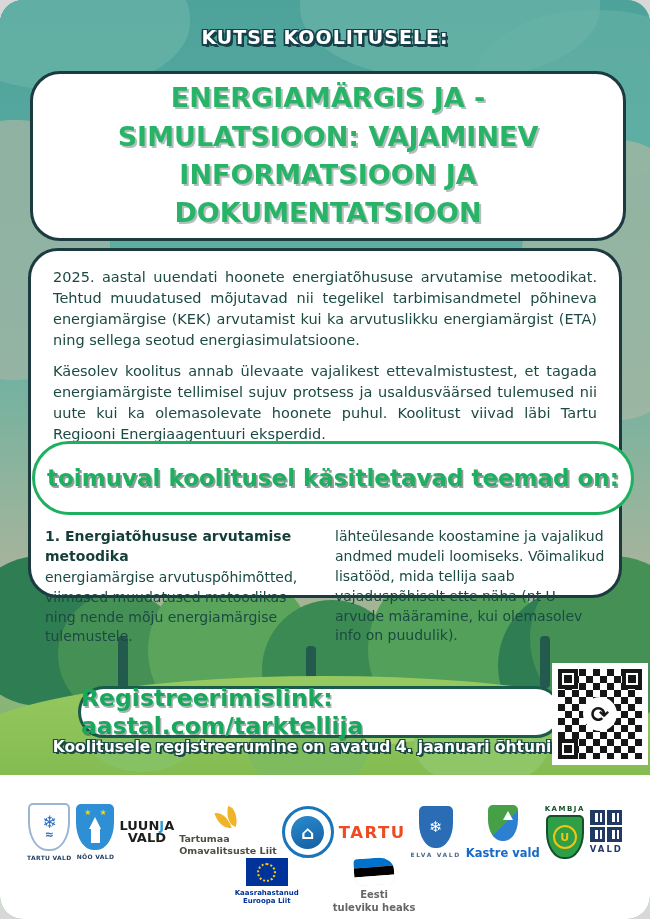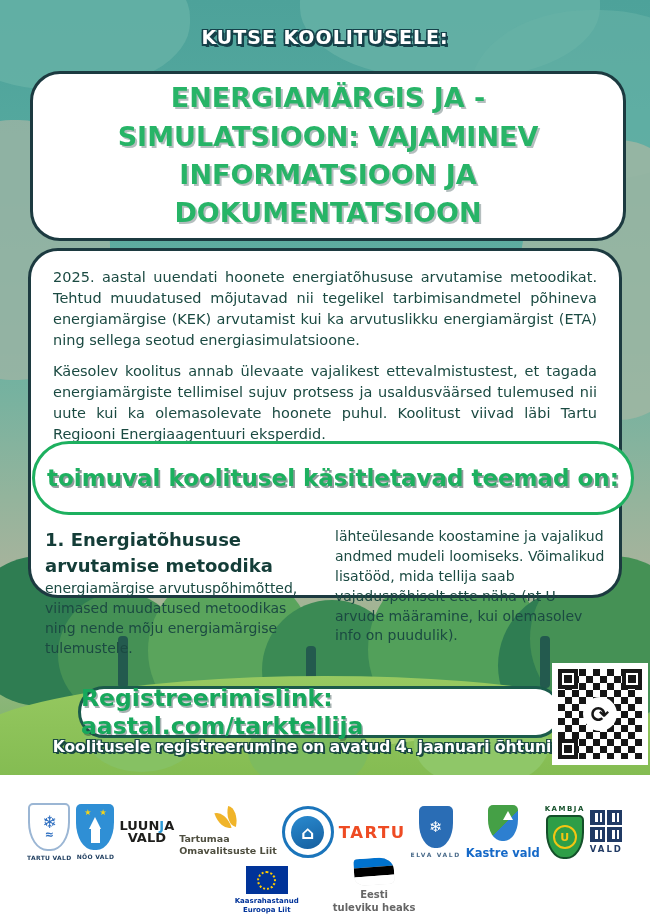--- a/index.html
+++ b/index.html
@@ -1,16 +1,16 @@
 <!DOCTYPE html>
 <html><head>
 <meta charset="utf-8">
 <style>
   html,body{margin:0;padding:0;background:#d8d8d8;font-family:"DejaVu Sans",sans-serif;}
-  #poster{position:relative;width:650px;height:919px;margin:0 auto;overflow:hidden;background:#58aba0;}
+  #poster{position:relative;width:650px;height:919px;margin:0 auto;overflow:hidden;background:#58aba0;border-radius:23px;}
 
   
   .bg{position:absolute;inset:0;z-index:0;
       background:linear-gradient(180deg,#4da29a 0%,#58aba0 22%,#6bb1a1 38%,#93b49c 54%,#a9b39c 63%,#9ab68a 70%,#86b573 78%,#8cc05d 84%);}
   .blob{position:absolute;border-radius:50%;}
   .cloud{background:#68b3a7;opacity:.75;border-radius:48%;}
   .c1{left:-60px;top:-50px;width:250px;height:140px;}
   .c2{left:300px;top:-70px;width:300px;height:150px;}
   .c3{right:-70px;top:10px;width:250px;height:170px;opacity:.6;}
   .c4{left:-80px;top:120px;width:190px;height:260px;background:#9db4a4;opacity:.8;}
@@ -52,21 +52,21 @@
         line-height:1.46;text-align:justify;}
   .p1{top:16px;}
   .p2{top:110px;}
   .topics-pill{position:absolute;left:1px;right:-15px;top:190px;height:68px;background:#ffffff;
                border:3.5px solid #1db05f;border-radius:45px;display:flex;flex-direction:column;
                justify-content:center;text-align:center;}
   .topics-pill div{color:#1db05f;font-size:23px;font-weight:800;line-height:1.32;
                    text-shadow:1.8px 1.8px 0 rgba(35,60,60,.5);}
   .columns{position:absolute;left:14px;right:12px;top:276px;display:flex;gap:18px;}
   .col{flex:1;color:#1b4a42;font-size:14px;line-height:1.42;}
-  .col b{display:block;color:#143d38;font-weight:800;font-size:18px;margin-bottom:1px;}
+  .col b{display:block;color:#143d38;font-weight:800;font-size:14px;margin-bottom:1px;}
 
   .register-pill{position:absolute;left:78px;top:686px;width:478px;height:46px;background:#ffffff;
                  border:3px solid #1b5b4b;border-radius:27px;display:flex;align-items:center;justify-content:center;}
   .register-pill span{color:#17a85c;font-size:23.5px;font-weight:800;text-shadow:1.5px 1.5px 0 rgba(35,60,60,.4);}
   .register-note{position:absolute;left:25px;width:560px;top:738px;text-align:center;color:#ffffff;
                  font-size:15.5px;font-weight:700;
                  text-shadow:-1.3px -1.3px 0 #1b4a42,1.3px -1.3px 0 #1b4a42,-1.3px 1.3px 0 #1b4a42,1.3px 1.3px 0 #1b4a42,2px 2px 0 #1b4a42;}
 
   .qr{position:absolute;left:552px;top:663px;width:96px;height:102px;background:#ffffff;padding:0;z-index:4;}
   .qr-grid{position:absolute;inset:6px;
@@ -118,21 +118,21 @@
   .kambja-cap{font-size:7px;font-weight:700;color:#14502a;letter-spacing:1.5px;margin-bottom:2px;}
   .sh-kambja{width:34px;height:40px;background:#2e9e47;border:2px solid #14502a;}
   .kambja-ring{width:20px;height:20px;border:2px solid #f3c513;border-radius:50%;
                display:flex;align-items:center;justify-content:center;color:#f3c513;font-size:11px;font-weight:800;}
   .peipsi{display:flex;flex-direction:column;align-items:center;}
   .peipsi-grid{display:grid;grid-template-columns:15px 15px;grid-gap:2px;}
   .peipsi-cell{width:15px;height:15px;border:3px solid #203a64;box-sizing:border-box;
                background:repeating-linear-gradient(90deg,#203a64 0 2px,#fff 2px 5px);}
   .peipsi-cap{font-size:8.5px;font-weight:800;color:#203a64;letter-spacing:2px;margin-top:2px;}
 
-  .logos-row2{position:absolute;left:0;right:0;top:858px;z-index:5;display:flex;align-items:flex-end;
+  .logos-row2{position:absolute;left:0;right:0;top:858px;z-index:5;display:flex;align-items:flex-start;
               justify-content:center;gap:34px;}
   .eu-flag{width:42px;height:28px;background:#003399;display:flex;align-items:center;justify-content:center;}
   .eu-stars{width:15px;height:15px;border:2px dotted #ffcc00;border-radius:50%;}
   .eu-cap{font-size:7px;font-weight:700;color:#003399;line-height:1.2;margin-top:3px;}
   .est-flag{width:40px;height:27px;overflow:hidden;border-radius:3px 15px 5px 11px/5px 13px 5px 9px;
             transform:rotate(-4deg);box-shadow:0 0 0 1px #d9d9d9 inset;}
   .est-flag div{height:9px;}
   .est-b{background:#0072ce;} .est-k{background:#000;} .est-w{background:#fff;}
   .est-cap{font-size:10px;font-weight:600;color:#666;line-height:1.25;margin-top:4px;}
 </style>

